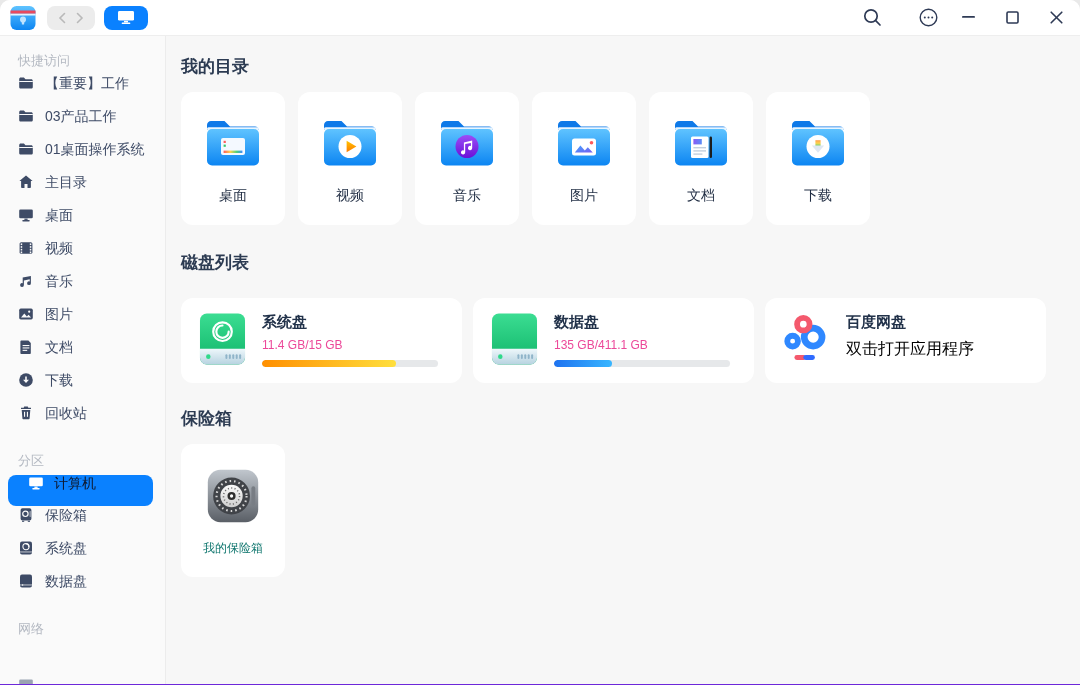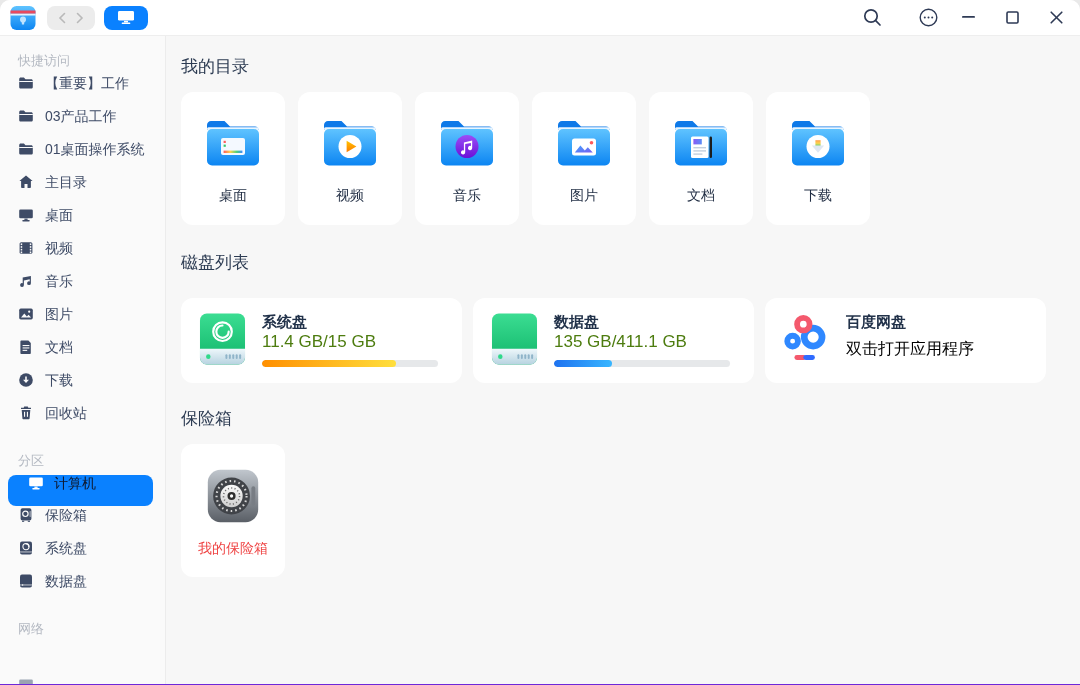--- a/index.html
+++ b/index.html
@@ -28,48 +28,48 @@
   .sidebar{width:166px;flex:none;background:#fafafa;border-right:1px solid #ececec;
            padding-top:2px;position:relative;overflow:hidden}
   .sb-label{margin:14px 0 5px;padding-left:18px;font-size:13px;color:#b4b9c2}
   .sbitem{height:33px;display:flex;align-items:flex-start;gap:11px;padding-left:18px;
           font-size:14px;color:var(--navy);cursor:default;white-space:nowrap}
   .sbitem svg{flex:none}
   .sbitem.selected{background:var(--accent);color:#0f172a;border-radius:8px;
                    margin:1px 12px 1px 8px;height:31px;padding-left:20px;gap:10px}
   .sb-partial{position:absolute;left:18px;bottom:-13px}
   .main{flex:1;padding-left:15px;overflow:hidden}
-  .sec-title{font-size:17px;font-weight:400;color:var(--header)}
+  .sec-title{font-size:17px;font-weight:700;color:var(--header)}
   .t1{margin:19px 0 14px}
   .t2{margin:26px 0 24px}
   .t3{margin:24px 0 14px}
   
   .folder-grid{display:flex;gap:13px}
   .folder-card{width:104px;height:133px;background:#ffffff;border-radius:12px;flex:none;
                display:flex;flex-direction:column;align-items:center;cursor:pointer}
   .folder-card .ficon{width:64px;height:64px;margin-top:20px}
   .folder-label{margin-top:11px;font-size:14px;color:#1f2c42}
   
   .disk-row{display:flex;gap:11px}
   .disk-card{width:281px;height:85px;background:#ffffff;border-radius:12px;flex:none;
              padding:14px 16px;display:flex;cursor:pointer}
   .disk-icon-wrap{width:50px;flex:none;display:flex;flex-direction:column;align-items:center}
   .disk-info{margin-left:15px;padding-top:1px}
   .disk-name{font-size:15px;font-weight:700;color:#22324a}
-  .disk-usage{font-size:17px;color:#4d7c0f;}
+  .disk-usage{font-size:12px;color:#ec4899;margin-top:6px}
   .disk-sub{font-size:16px;color:#000000;margin-top:7px}
   .bar{width:176px;height:7px;background:#e6e8ea;border-radius:3.5px;margin-top:8px;overflow:hidden}
   .fill{height:100%;border-radius:3.5px}
   .bar-orange{background:linear-gradient(90deg,#ff8f00,#ffdf3d)}
   .bar-blue{background:linear-gradient(90deg,#1e72f0,#38b6ff)}
   
   .vault-card{width:104px;height:133px;background:#ffffff;border-radius:12px;flex:none;
               display:flex;flex-direction:column;align-items:center;cursor:pointer}
   .vault-card svg{margin-top:21px}
-  .vault-label{margin-top:13px;font-size:14px;color:#ef4444}
+  .vault-label{margin-top:13px;font-size:12px;color:#0f766e}
 </style>
 </head>
 <body>
 
 <svg width="0" height="0" style="position:absolute">
   <defs>
     <linearGradient id="gBlue" x1="0" y1="0" x2="0" y2="1">
       <stop offset="0" stop-color="#5fc3ff"></stop>
         <stop offset="1" stop-color="#0c85f2"></stop>
     </linearGradient>

